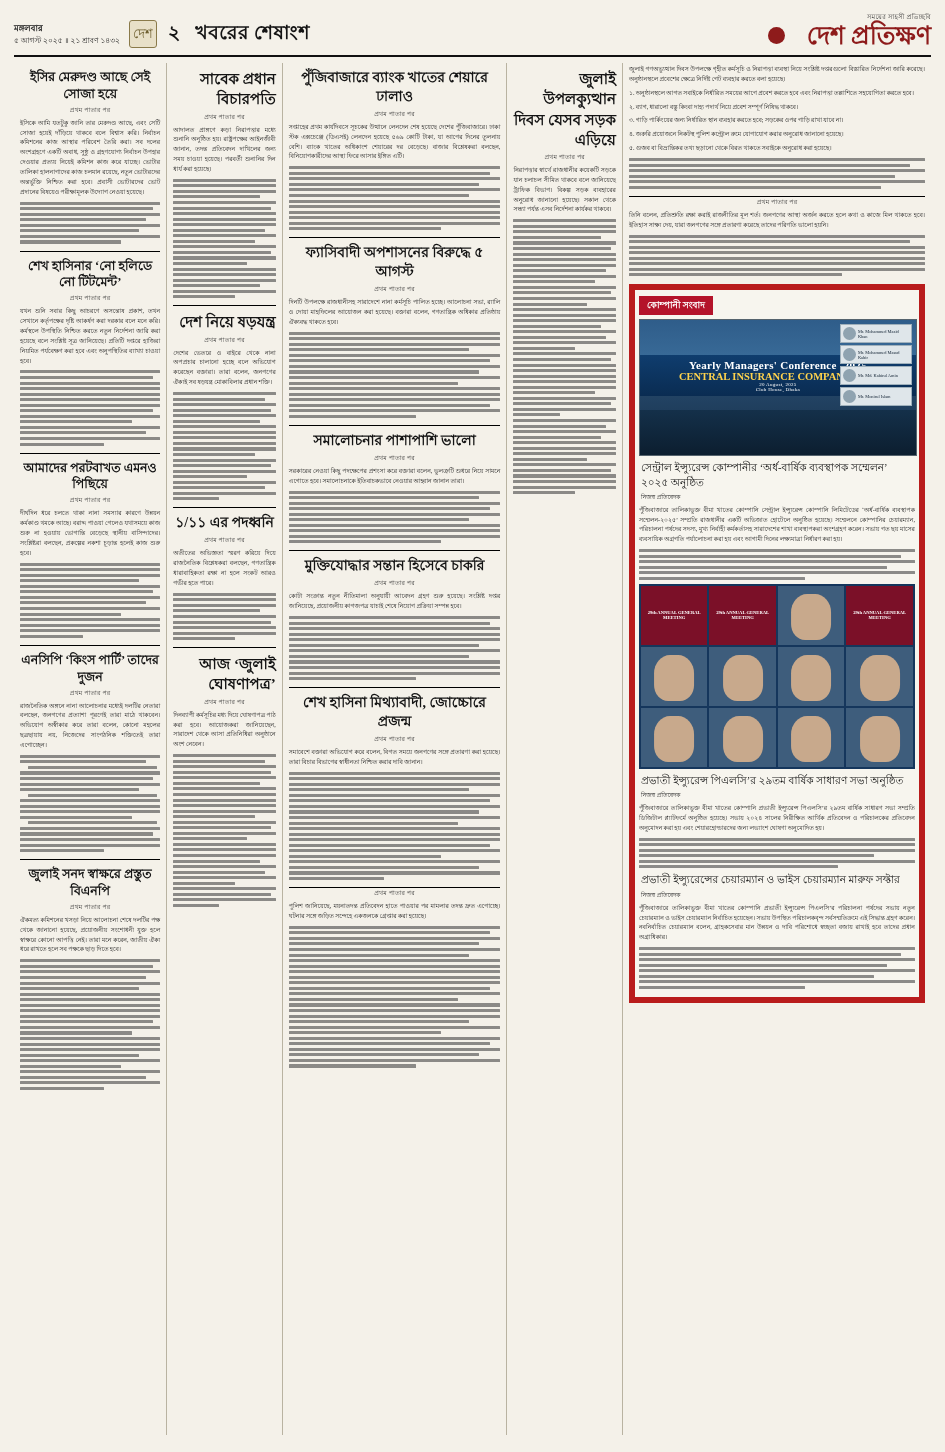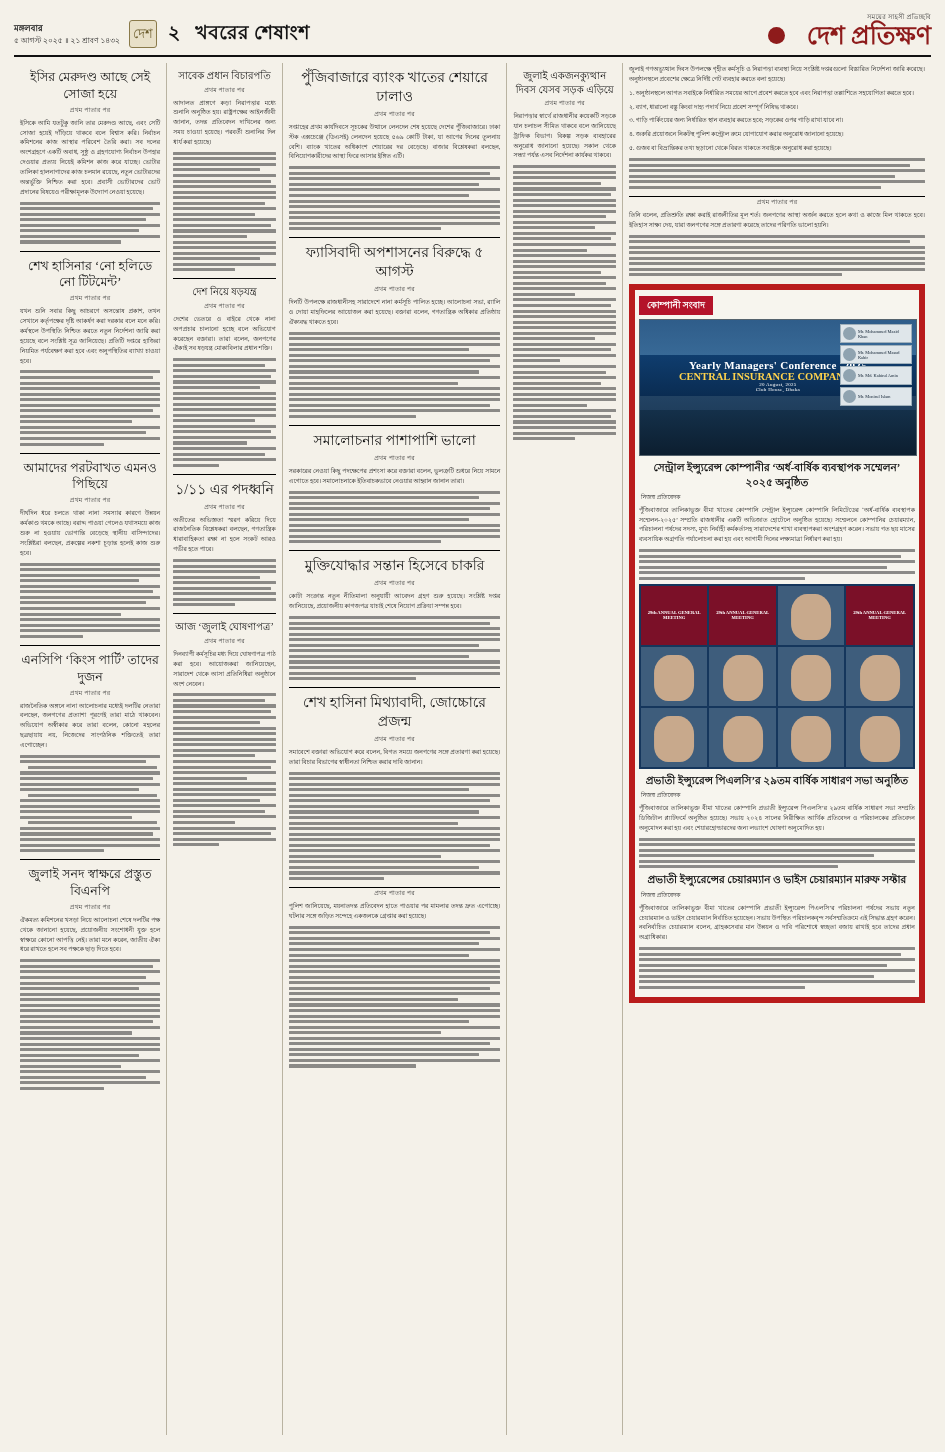--- a/index.html
+++ b/index.html
@@ -64,25 +64,25 @@
     overflow:hidden;
   }
   .col + .col{border-left:1px solid #b9b3a1;}
   .c1{width:16.6%;}
   .c2{width:12.6%;}
   .c3{width:24.5%;}
   .c4{width:12.6%;}
   .c5{width:33.7%;border-left:1px solid #b9b3a1;}
 
   h2.hl{
-    font-size:12.5px;font-weight:normal;text-align:center;
+    font-size:12.5px;font-weight:bold;text-align:center;
     line-height:1.35;margin:6px 0 2px 0;
   }
   h2.hl.big{font-size:14px;}
-  h2.hl.sm{font-size:10px;}
+  h2.hl.sm{font-size:15px;text-align:right;}
   .byline{
     font-size:6.2px;text-align:center;color:#333;margin:0 0 3px 0;
     letter-spacing:.2px;
   }
   .rule{border-top:1px solid #000;margin:7px 0 0 0;height:0;}
 
   
   .body{margin:2px 0 4px 0;}
   .ln{
     height:3.05px;
@@ -150,21 +150,21 @@
   .gm .face{
     position:absolute;left:50%;top:52%;transform:translate(-50%,-50%);
     width:60%;height:78%;border-radius:40% 40% 35% 35%;
     background:#c8a98c;
   }
   .gm.header .t{
     position:absolute;inset:0;display:flex;align-items:center;justify-content:center;
     color:#fff;font-size:4.6px;font-weight:bold;text-align:center;padding:1px;
   }
   .capt{
-    font-size:10.5px;font-weight:bold;text-align:center;line-height:1.35;
+    font-size:10.5px;font-weight:normal;line-height:1.35;
     margin:5px 2px 2px 2px;
   }
   .credit{
     font-size:6px;text-align:right;color:#333;margin:1px 2px 3px 2px;
   }
   .credit.left{text-align:left;}
 </style>
 </head>
 <body>
 
@@ -548,21 +548,21 @@
           <div class="ln w100"></div>
         <div class="ln w95"></div>
           <div class="ln w100"></div>
           <div class="ln w90"></div>
         <div class="ln w100"></div>
           <div class="ln w60"></div>
       </div>
     </div>
 
     <div class="col c4">
-      <h2 class="hl sm">জুলাই একজনক্যুত্থান দিবস যেসব সড়ক এড়িয়ে</h2>
+      <h2 class="hl sm">জুলাই উপলক্যুত্থান দিবস যেসব সড়ক এড়িয়ে</h2>
       <div class="byline">প্রথম পাতার পর</div>
       <div class="realtext">নিরাপত্তার স্বার্থে রাজধানীর কয়েকটি সড়কে যান চলাচল সীমিত থাকবে বলে জানিয়েছে ট্রাফিক বিভাগ। বিকল্প সড়ক ব্যবহারের অনুরোধ জানানো হয়েছে। সকাল থেকে সন্ধ্যা পর্যন্ত এসব নির্দেশনা কার্যকর থাকবে।</div>
       <div class="body">
         <div class="ln w100"></div>
           <div class="ln w92"></div>
           <div class="ln w100"></div>
         <div class="ln w85"></div>
           <div class="ln w100"></div>
           <div class="ln w95"></div>
         <div class="ln w100"></div>

